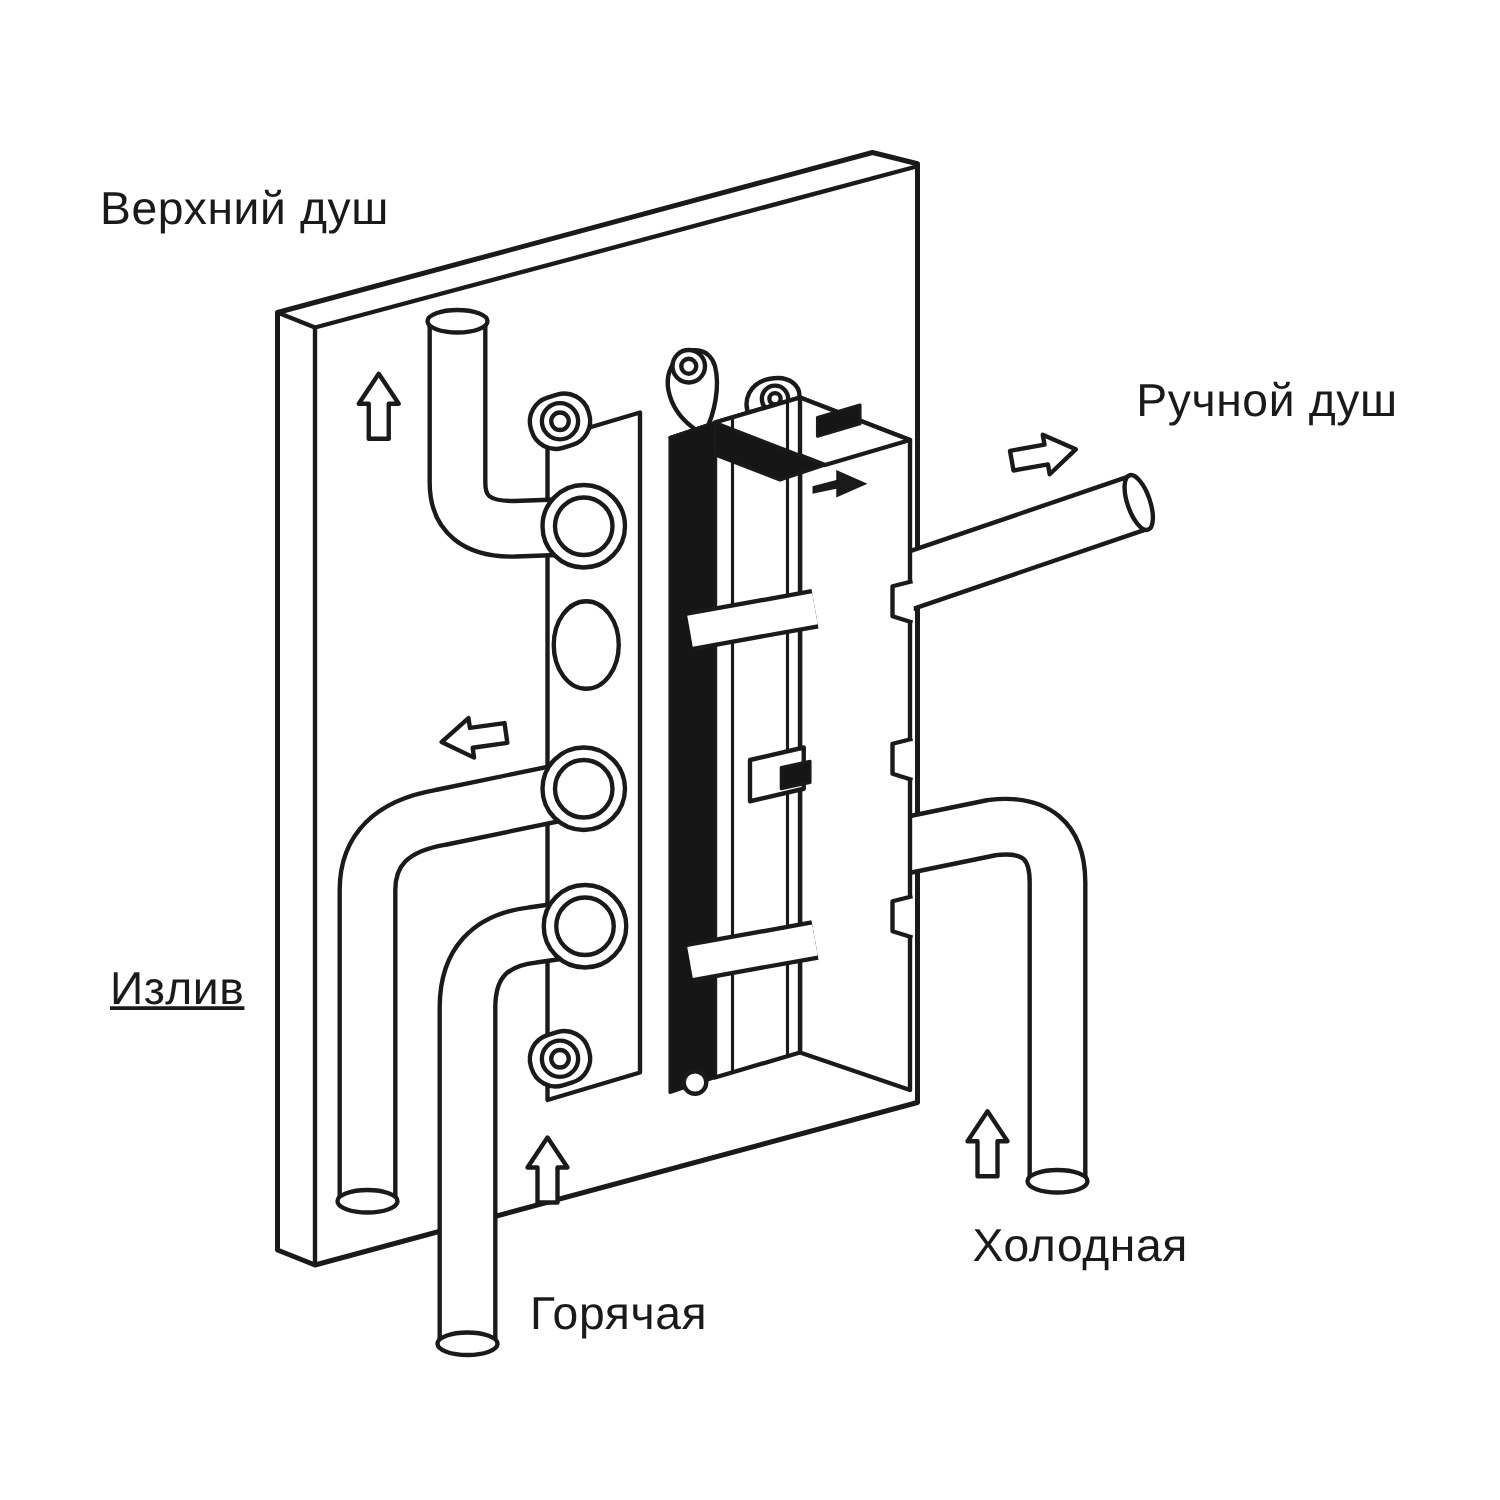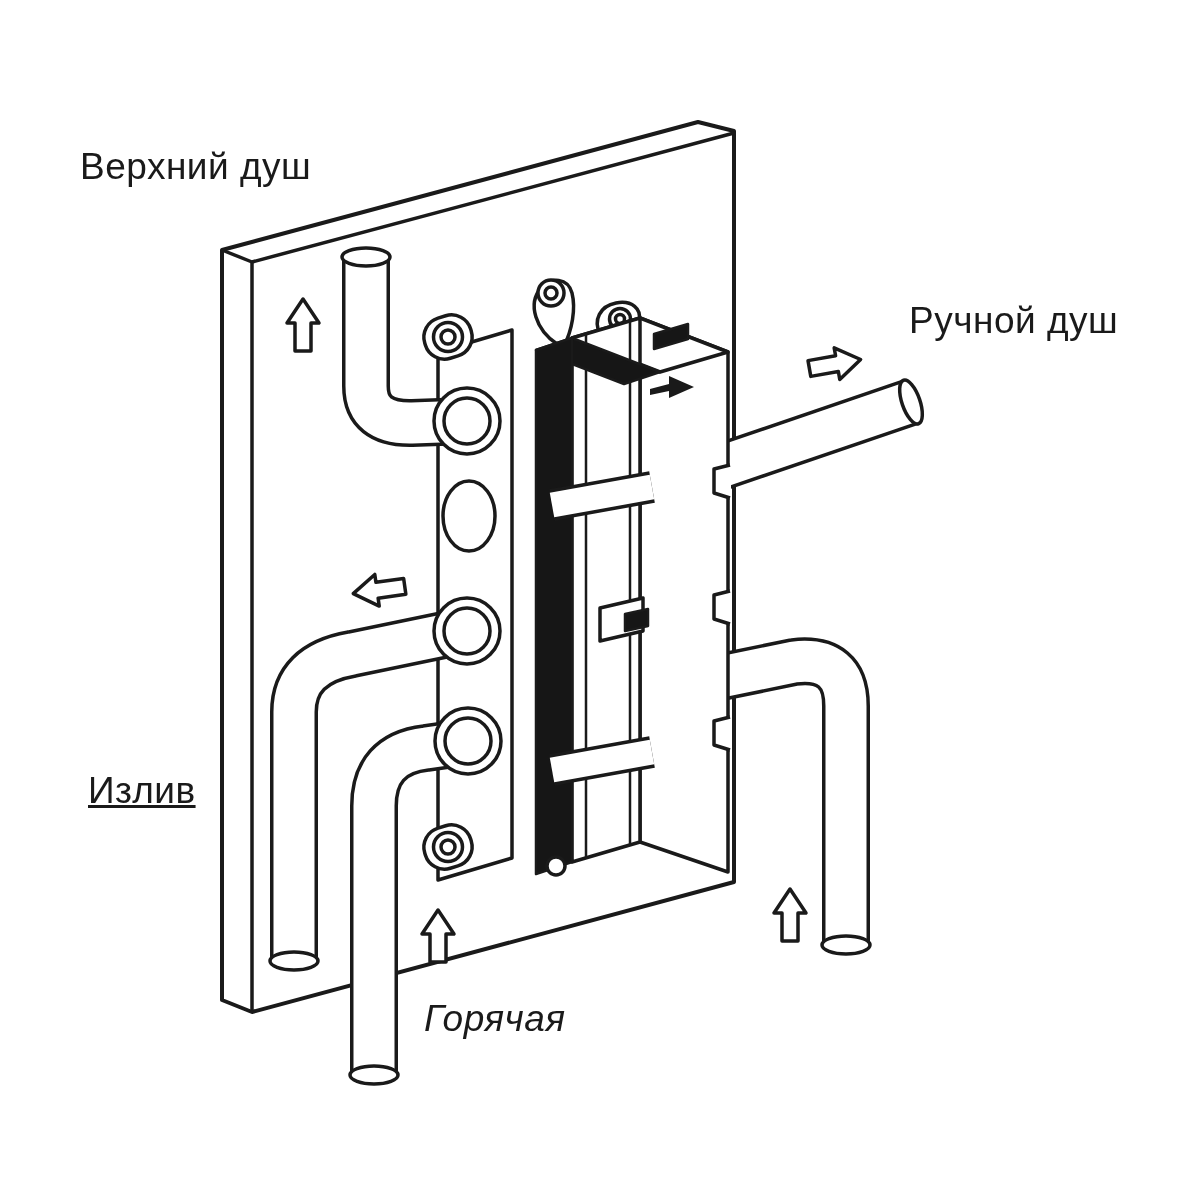--- a/index.html
+++ b/index.html
@@ -141,14 +141,15 @@
       <polygon class="arrow" points="861,364 837,348 837,356 809,356 809,372 837,372 837,380" transform="rotate(-10 835 364)"></polygon>
       <polygon class="arrow" points="353,590 377,574 377,582 405,582 405,598 377,598 377,606" transform="rotate(-8 379 590)"></polygon>
       <polygon class="arrow" points="438,910 454,934 446,934 446,962 430,962 430,934 422,934"></polygon>
       <polygon class="arrow" points="790,889 806,913 798,913 798,941 782,941 782,913 774,913"></polygon>
     </g>
   </svg>
 
   <div class="lbl" style="left:80px;top:146px;">Верхний душ</div>
   <div class="lbl" style="left:893px;top:300px;margin-left:16px;">Ручной душ</div>
   <div class="lbl" style="left:88px;top:770px;text-decoration:underline;">Излив</div>
-  <div class="lbl" style="left:424px;top:998px;font-style:italic;">Горячая</div>
+  <div class="lbl" style="left:424px;top:1030px;">Горячая</div>
+  <div class="lbl" style="left:778px;top:976px;">Холодная</div>
 </div>
 
 </body></html>

